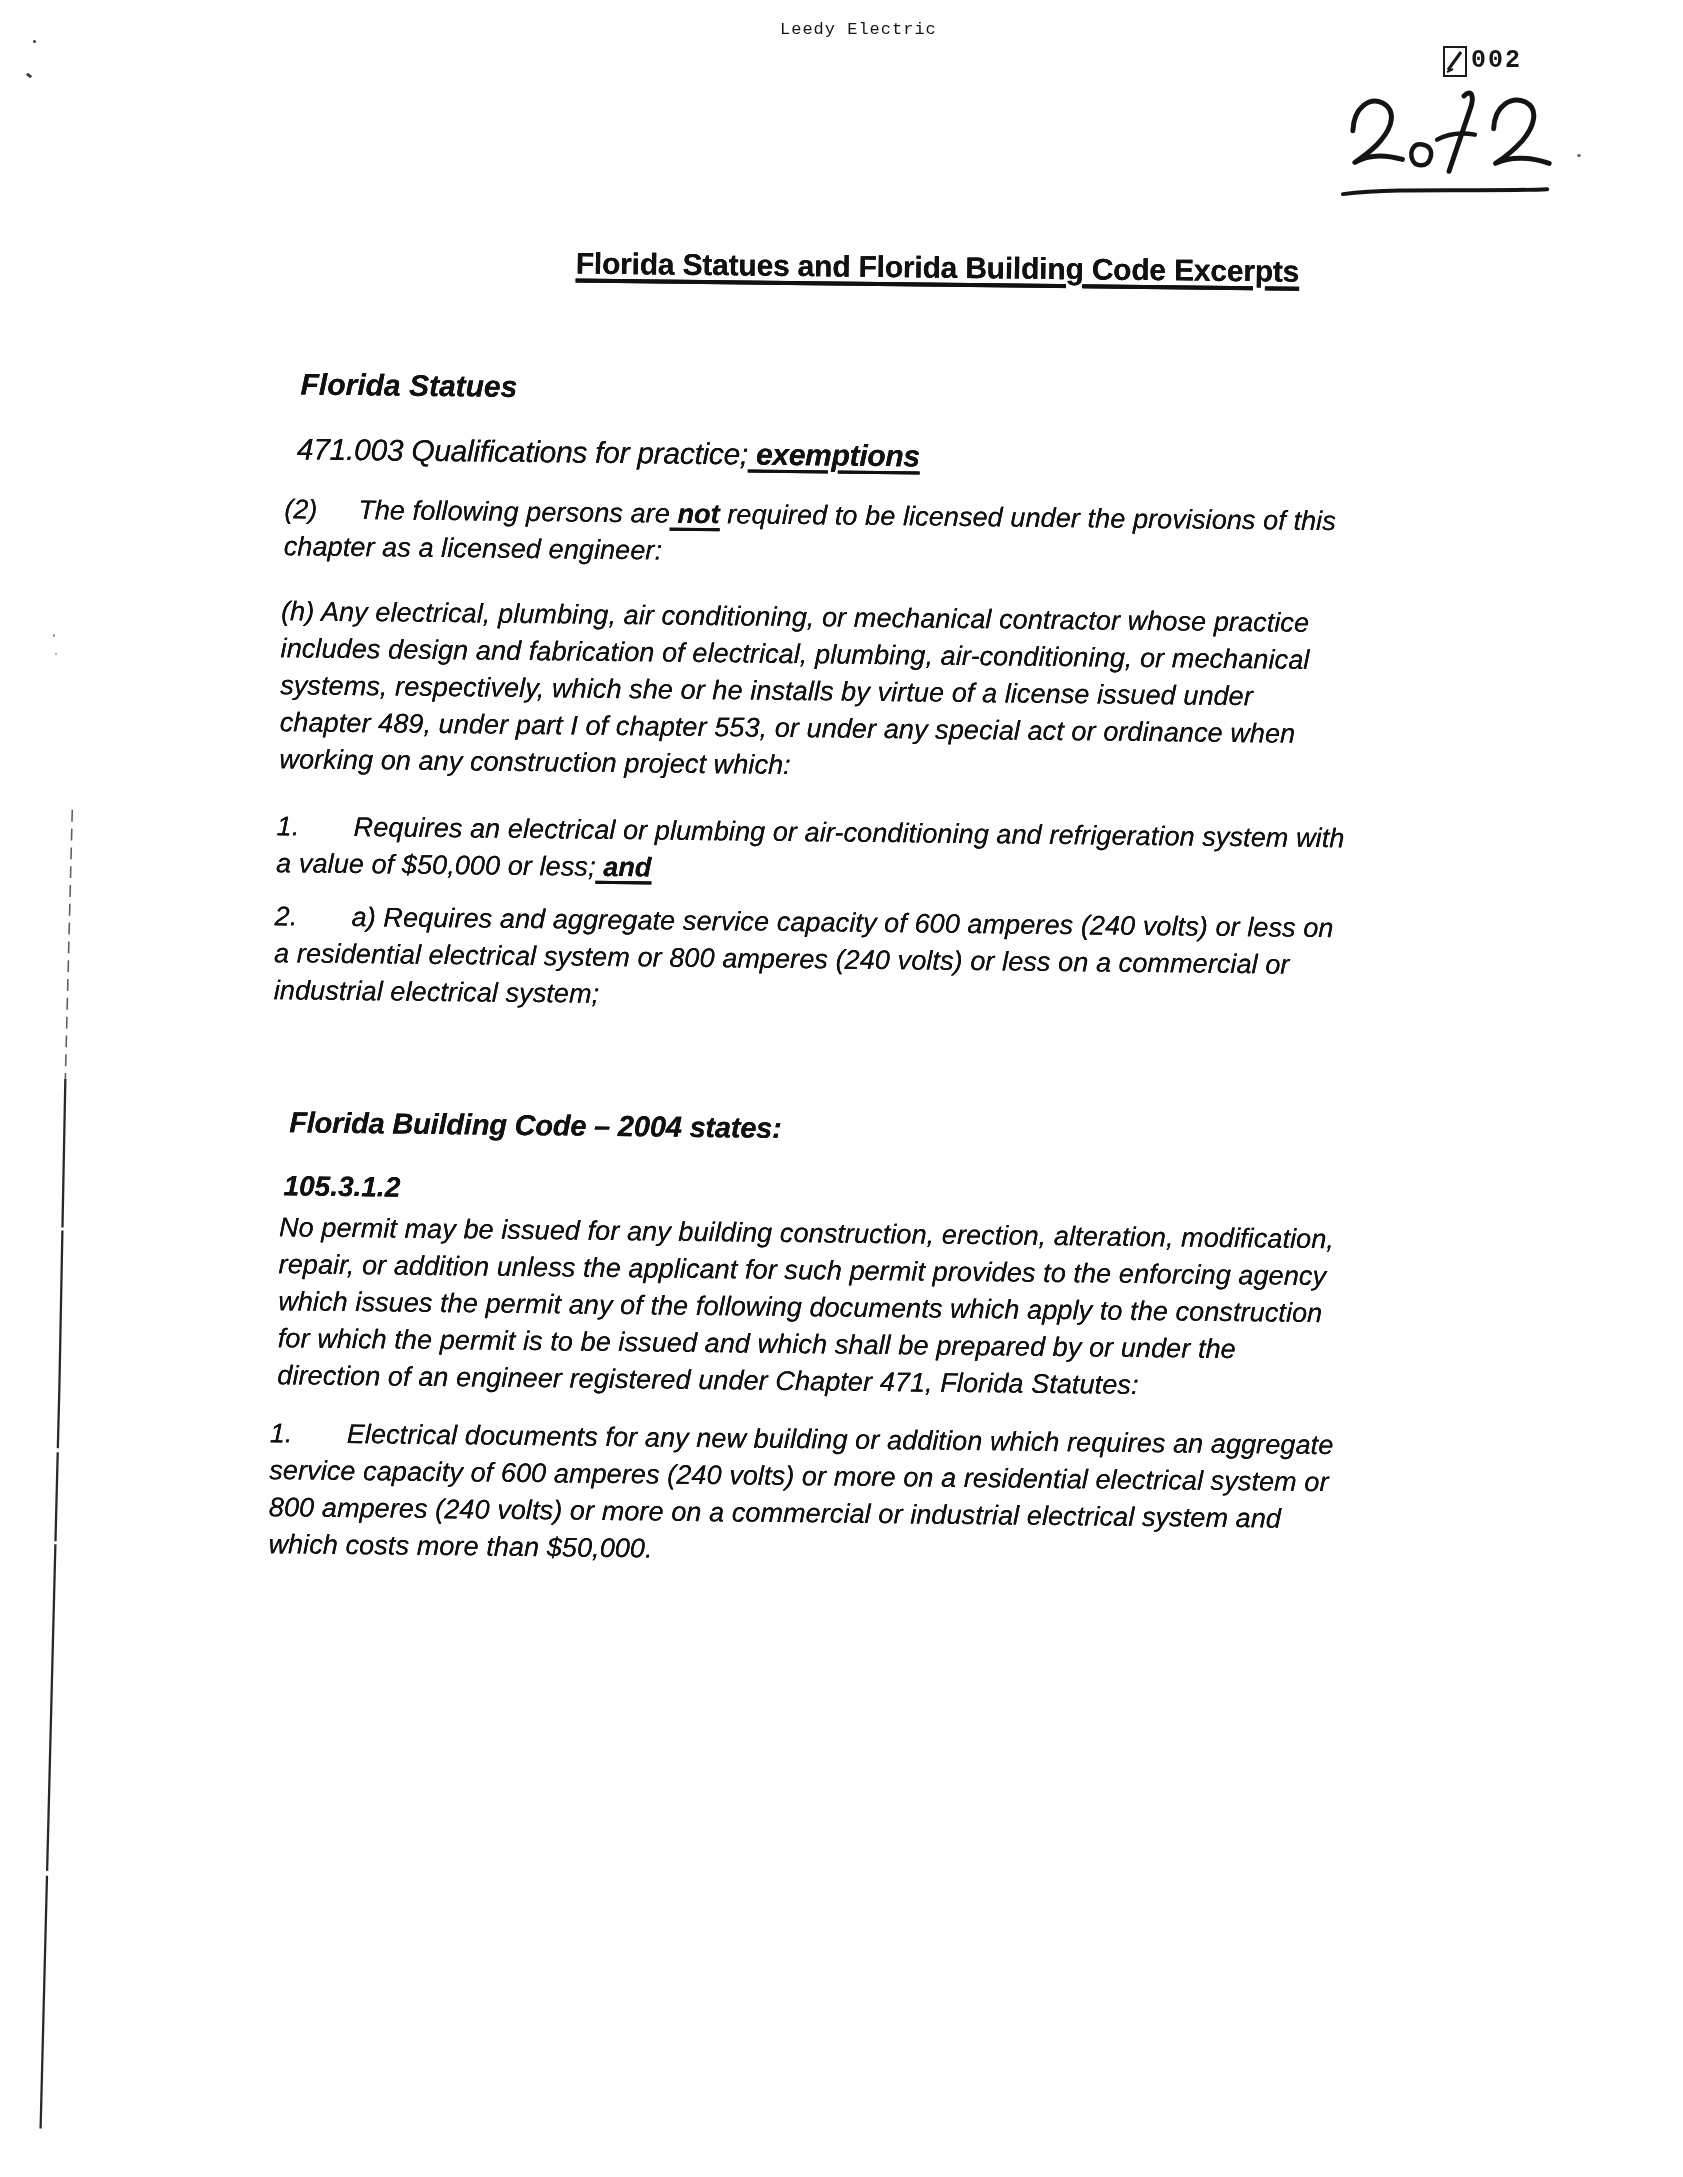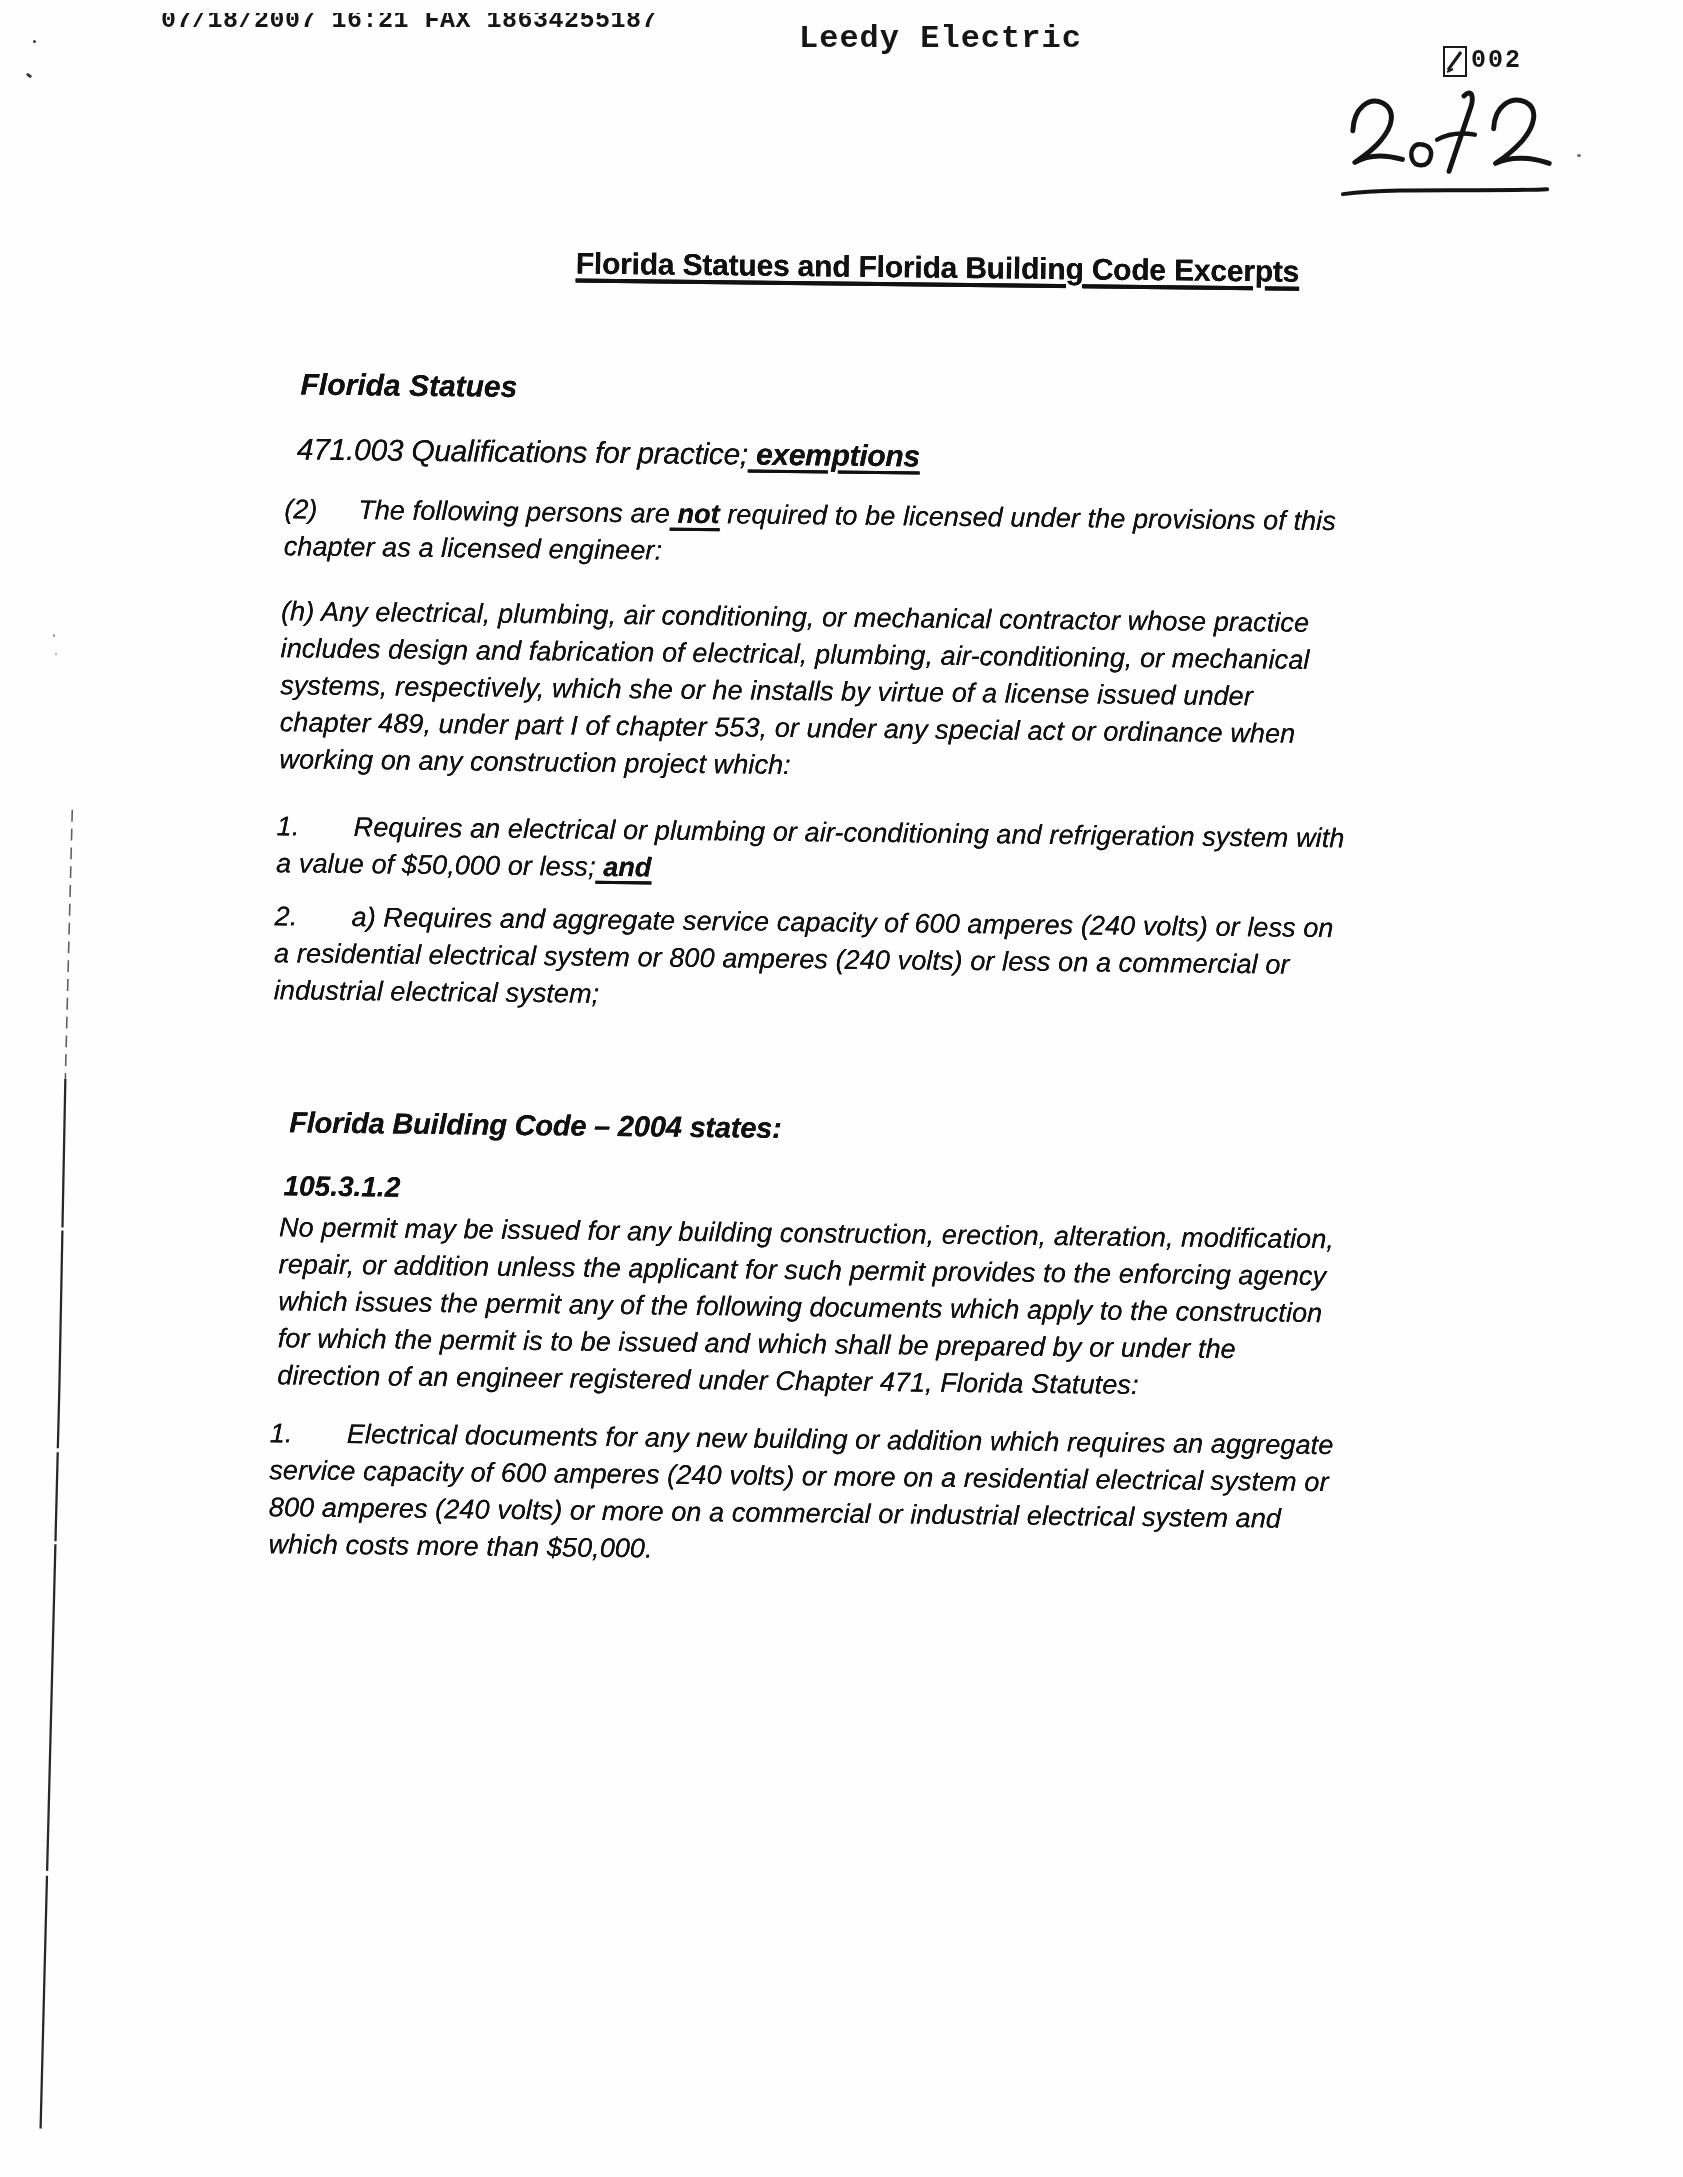--- a/index.html
+++ b/index.html
@@ -8,21 +8,21 @@
     background:#fefefe;color:#111;
     font-family:"Liberation Sans",sans-serif;
   }
   .page{position:absolute;inset:0;}
 
   
   .fax-header{position:absolute;left:0;top:0;width:1683px;height:89px;
     font-family:"Liberation Mono","DejaVu Sans Mono",monospace;color:#161616;}
   .fax-datetime-clip{position:absolute;left:161px;top:13px;height:37px;overflow:hidden;}
   .fax-datetime{display:block;margin-top:-7px;font-size:25px;letter-spacing:0.5px;font-weight:bold;}
-  .fax-sender{position:absolute;left:799px;top:20px;font-size:32px;font-weight:bold;letter-spacing:1px;}
+  .fax-sender{position:absolute;left:780px;top:20px;font-size:17px;font-weight:normal;letter-spacing:1px;}
   .fax-pagegroup{position:absolute;left:1443px;top:46px;display:flex;align-items:flex-start;gap:4px;}
   .fax-sheet-icon{width:20px;height:27px;border:2.5px solid #1a1a1a;display:inline-block;position:relative;background:#fff;}
   .fax-sheet-icon svg{position:absolute;inset:0;}
   .fax-pagenum{font-size:25px;font-weight:bold;letter-spacing:2px;}
 
   
   .handwritten{position:absolute;left:1337px;top:89px;width:233px;height:124px;}
 
   
   .doc{position:absolute;left:0;top:0;width:1683px;height:2177px;
@@ -49,23 +49,20 @@
   
   .artifact-layer{position:absolute;inset:0;pointer-events:none;}
   .speck{position:absolute;background:#3a3a3a;border-radius:50%;}
 </style>
 </head>
 <body>
 
 <div class="page">
 
   <div class="fax-header">
-    <div class="fax-datetime-clip">
-      <span class="fax-datetime">07/18/2007 16:21 FAX 18634255187</span>
-    </div>
     <span class="fax-sender">Leedy Electric</span>
     <div class="fax-pagegroup">
       <span class="fax-sheet-icon">
         <svg viewBox="0 0 20 27" width="20" height="27">
           <line x1="3" y1="22" x2="16" y2="4" stroke="#1a1a1a" stroke-width="3"></line>
           <line x1="2" y1="24" x2="8" y2="21" stroke="#1a1a1a" stroke-width="2"></line>
         </svg>
       </span>
       <span class="fax-pagenum">002</span>
     </div>

